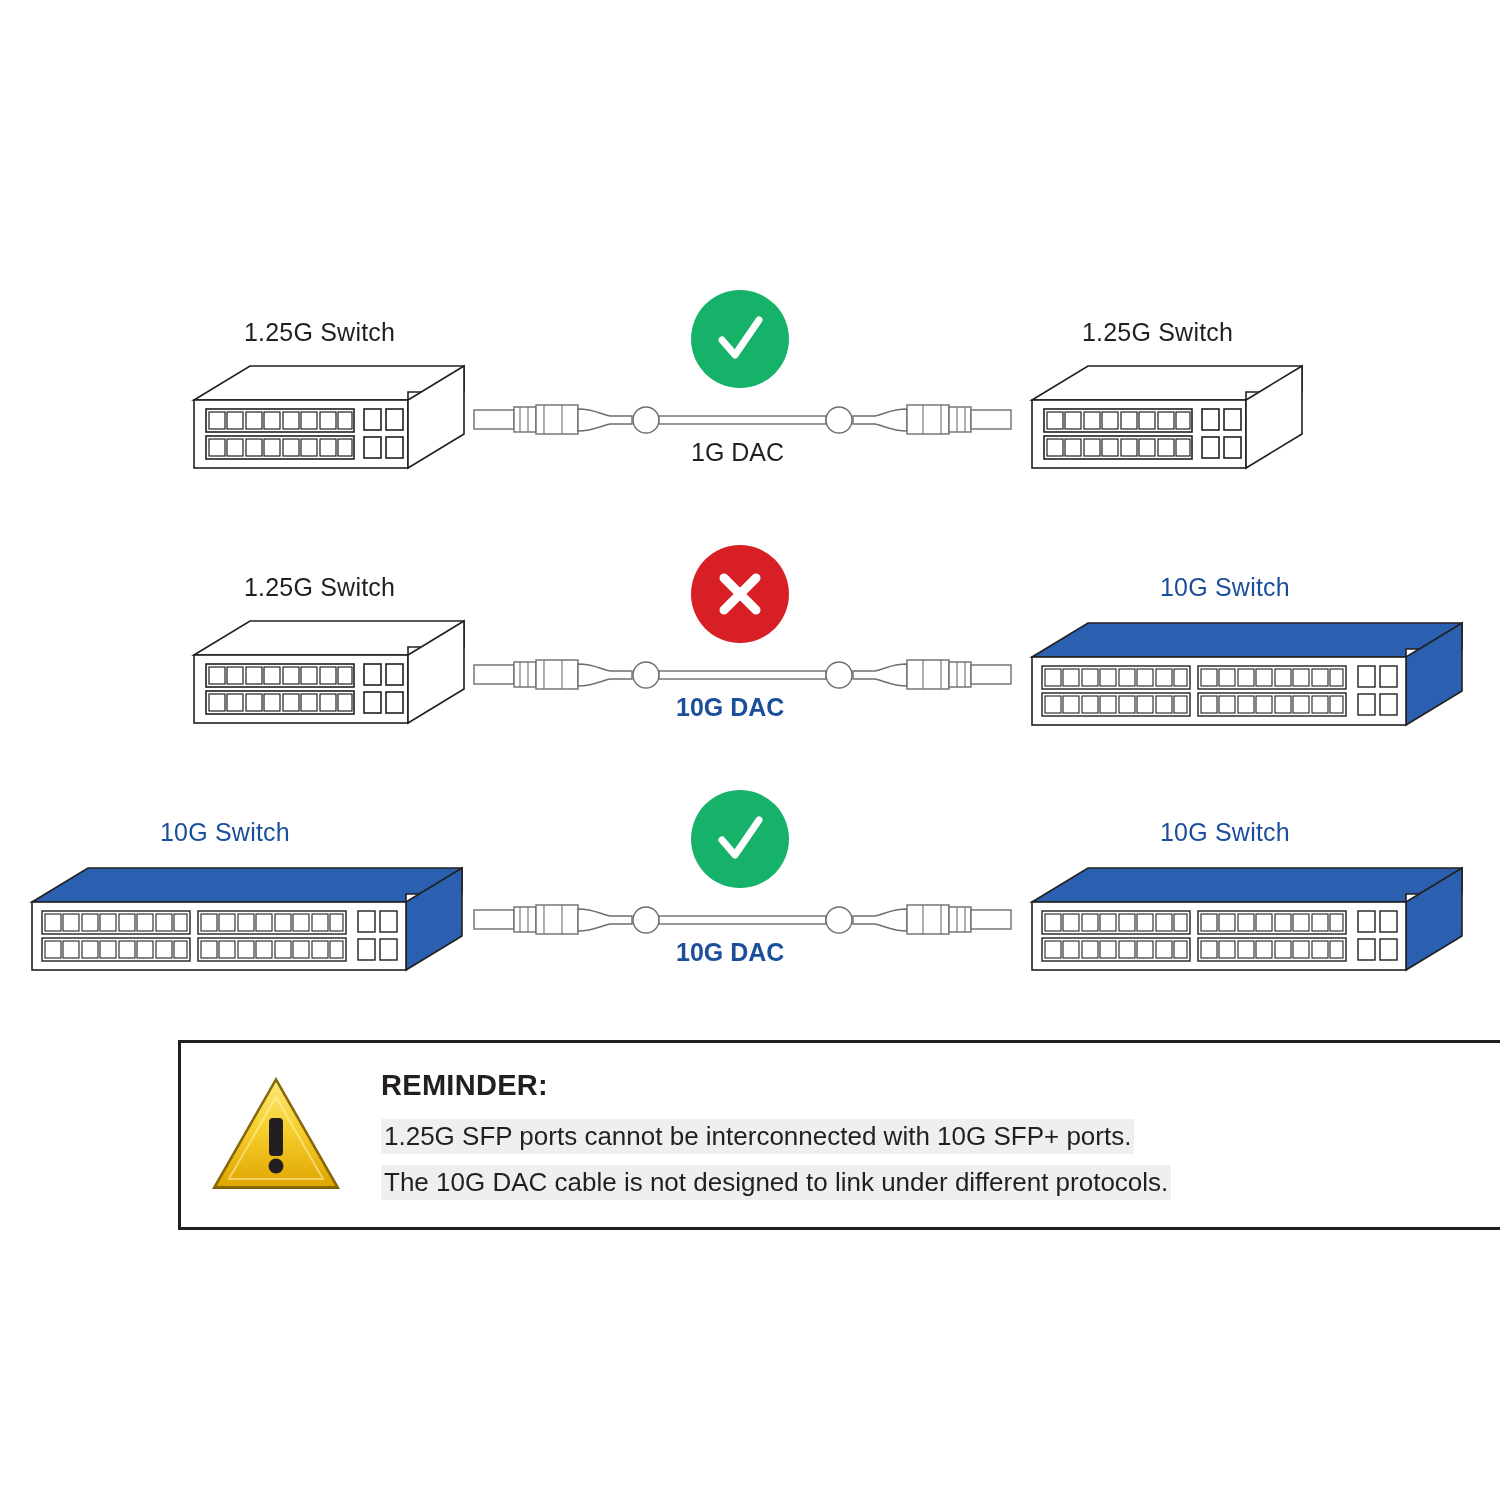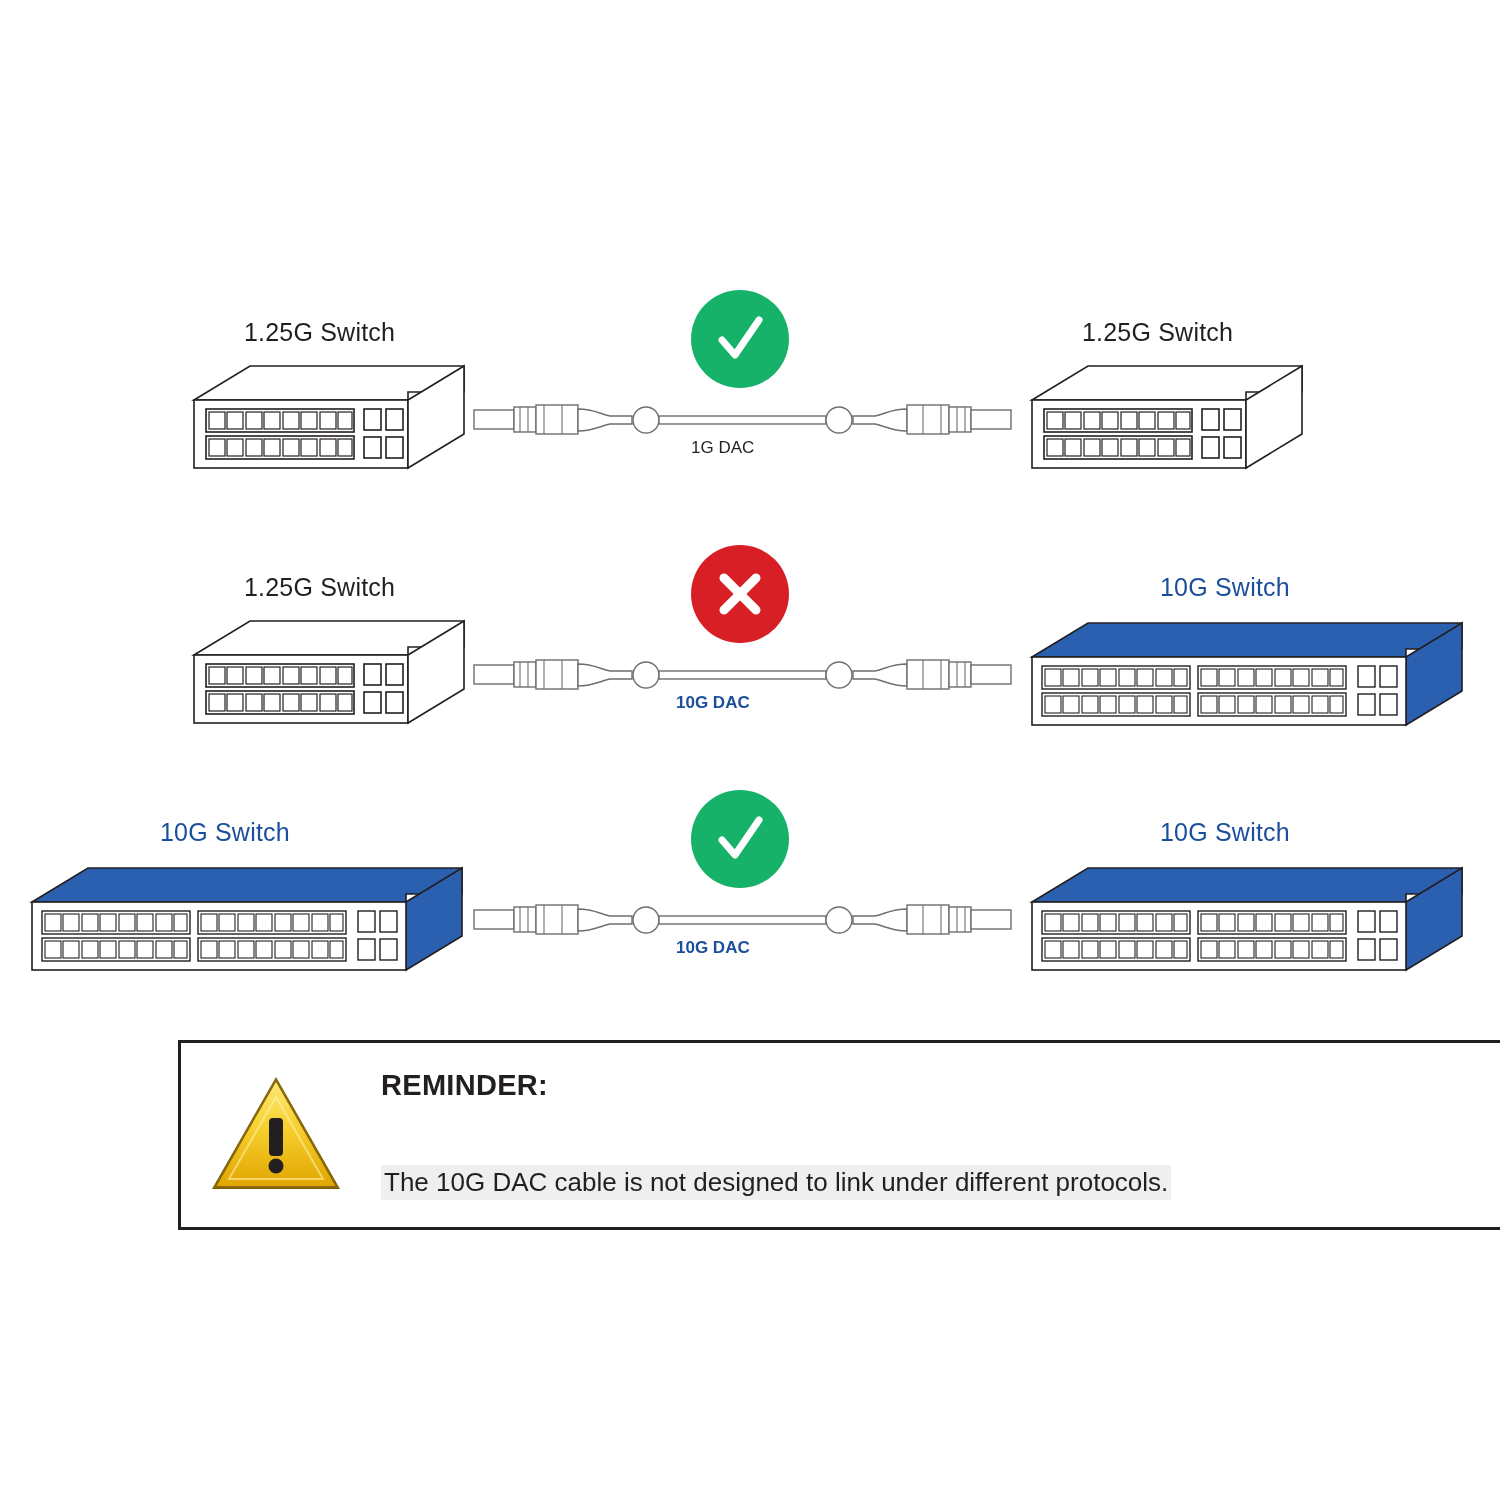--- a/index.html
+++ b/index.html
@@ -61,21 +61,21 @@
     display: flex;
     align-items: center;
     justify-content: center;
   }
   .badge.ok  { background: #17b26a; }
   .badge.bad { background: #d81f26; }
 
   
   .cable-caption {
     position: absolute;
-    font-size: 17px;
+    font-size: 25px;
     white-space: nowrap;
     text-align: center;
   }
   .cable-caption.grey { color: #231f20; }
   .cable-caption.blue { color: #1b4f9c; font-weight: bold; }
 
   
   .reminder {
     position: absolute;
     left: 178px;
@@ -526,17 +526,18 @@
         <polygon points="67,6 131,118 3,118" fill="#7a5c00"></polygon>
         <polygon points="67,9 128,116 6,116" fill="url(#triGrad)" stroke="#8a6a08" stroke-width="2"></polygon>
         <polygon points="67,26 114,108 20,108" fill="none" stroke="#fff4b0" stroke-width="2" opacity="0.55"></polygon>
         <rect x="60" y="47" width="14" height="38" rx="4" fill="#231f20"></rect>
         <circle cx="67" cy="95" r="7.5" fill="#231f20"></circle>
       </svg>
     </div>
 
     <div class="reminder-title">REMINDER:</div>
 
+    <div class="reminder-line l1">1.25G SFP ports cannot be interconnected with 10G SFP+ ports.</div>
 
     <div class="reminder-line l2">The 10G DAC cable is not designed to link under different protocols.</div>
   </div>
 
 </div>
 
 </body></html>

